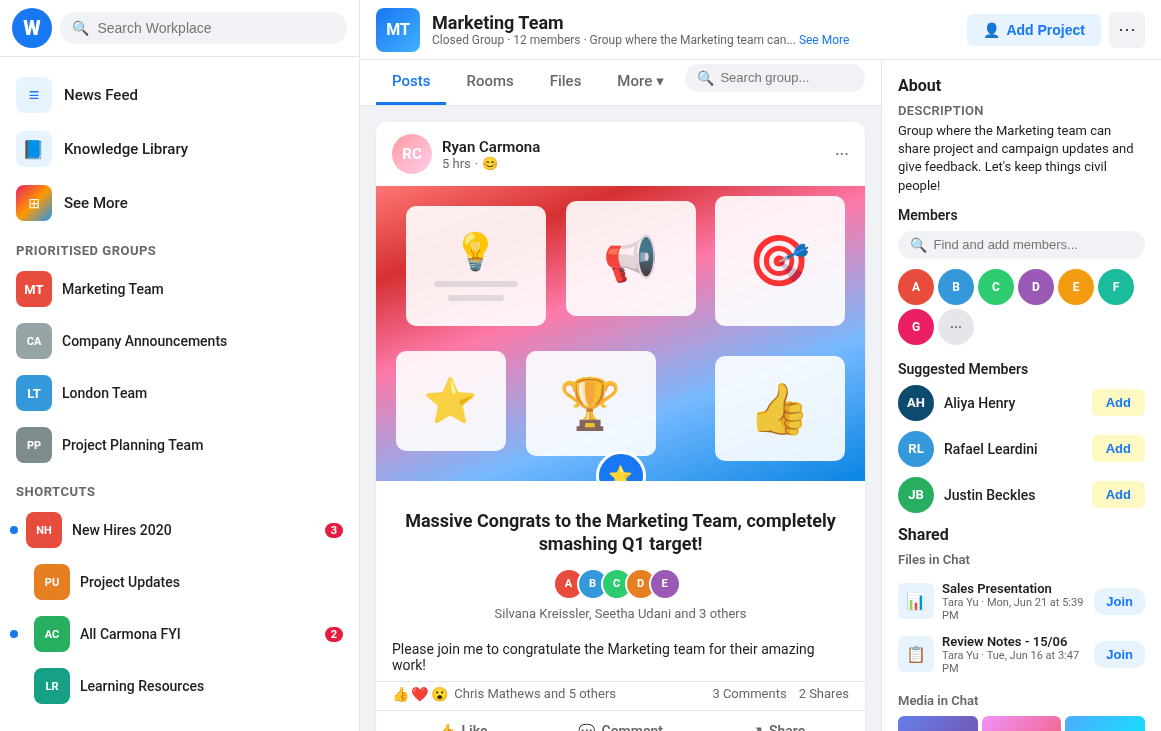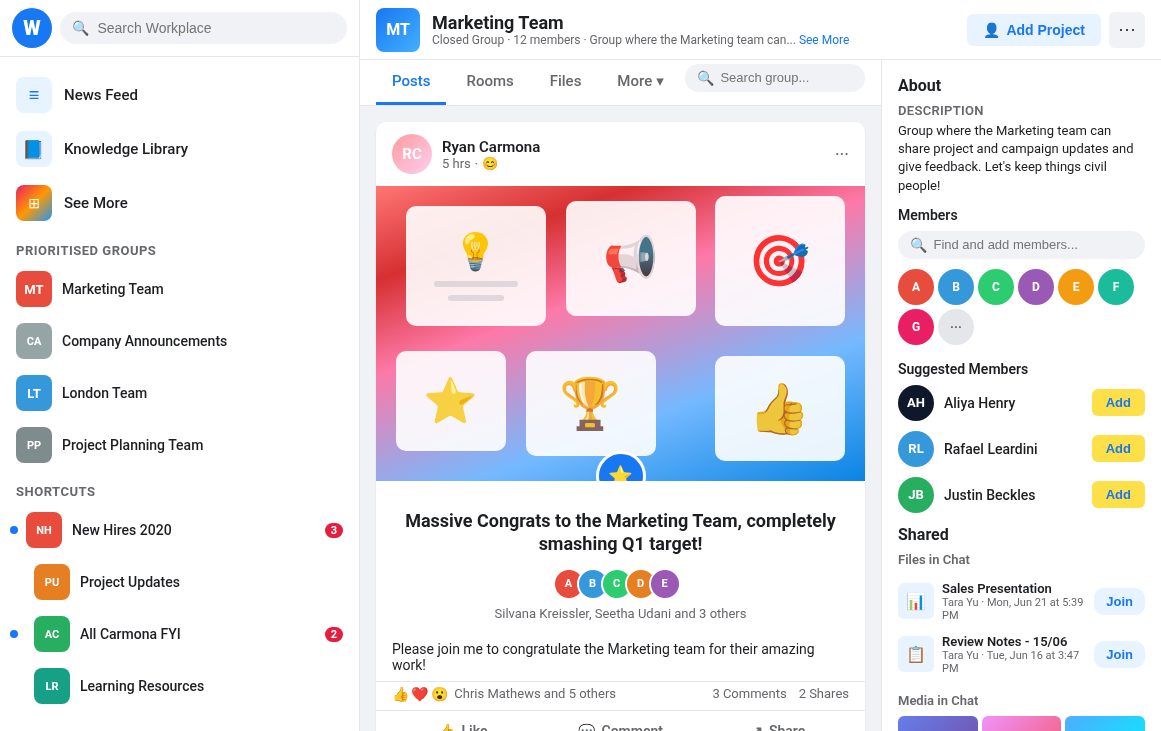--- a/index.html
+++ b/index.html
@@ -93,21 +93,21 @@
     .members-search input { background: none; border: none; outline: none; font-size: 13px; color: #65676b; width: 100%; }
 
     .member-avatars { display: flex; gap: 4px; flex-wrap: wrap; margin-bottom: 16px; }
     .member-av { width: 36px; height: 36px; border-radius: 50%; display: flex; align-items: center; justify-content: center; font-size: 12px; font-weight: 700; color: white; cursor: pointer; }
     .member-more { background: #e4e6ea; color: #65676b; cursor: pointer; border-radius: 50%; width: 36px; height: 36px; display: flex; align-items: center; justify-content: center; font-size: 13px; font-weight: 700; }
 
     .suggested-label { font-size: 14px; font-weight: 600; color: #1c1e21; margin-bottom: 8px; }
     .suggested-item { display: flex; align-items: center; gap: 10px; margin-bottom: 10px; }
     .suggested-av { width: 36px; height: 36px; border-radius: 50%; display: flex; align-items: center; justify-content: center; font-size: 13px; font-weight: 700; color: white; flex-shrink: 0; }
     .suggested-name { flex: 1; font-size: 14px; font-weight: 500; color: #1c1e21; }
-    .add-btn { background: #fde047; color: #1877f2; border: none; padding: 6px 14px; border-radius: 6px; font-weight: 600; cursor: pointer; font-size: 13px; }
+    .add-btn { background: #fef9c3; color: #1877f2; border: none; padding: 6px 14px; border-radius: 6px; font-weight: 600; cursor: pointer; font-size: 13px; }
 
     .shared-label { font-size: 16px; font-weight: 700; color: #1c1e21; margin: 12px 0 8px; }
     .files-label { font-size: 13px; color: #65676b; font-weight: 600; margin-bottom: 8px; }
     .file-item { display: flex; align-items: center; gap: 8px; padding: 6px 0; }
     .file-icon { width: 36px; height: 36px; background: #e7f3ff; border-radius: 6px; display: flex; align-items: center; justify-content: center; color: #1877f2; font-size: 16px; flex-shrink: 0; }
     .file-info { flex: 1; }
     .file-name { font-size: 13px; font-weight: 600; color: #1c1e21; }
     .file-meta { font-size: 11px; color: #65676b; }
     .join-btn { background: #e7f3ff; color: #1877f2; border: none; padding: 6px 12px; border-radius: 10px; font-weight: 600; cursor: pointer; font-size: 13px; }
 
@@ -342,21 +342,21 @@
         <div class="member-av" style="background:#9b59b6;">D</div>
         <div class="member-av" style="background:#f39c12;">E</div>
         <div class="member-av" style="background:#1abc9c;">F</div>
         <div class="member-av" style="background:#e91e63;">G</div>
         <div class="member-more">···</div>
       </div>
 
       <div class="suggested-label">Suggested Members</div>
 
       <div class="suggested-item">
-        <div class="suggested-av" style="background:#0f172a;">AH</div>
+        <div class="suggested-av" style="background:#0c4a6e;">AH</div>
         <span class="suggested-name">Aliya Henry</span>
         <button class="add-btn">Add</button>
       </div>
       <div class="suggested-item">
         <div class="suggested-av" style="background:#3498db;">RL</div>
         <span class="suggested-name">Rafael Leardini</span>
         <button class="add-btn">Add</button>
       </div>
       <div class="suggested-item">
         <div class="suggested-av" style="background:#27ae60;">JB</div>

